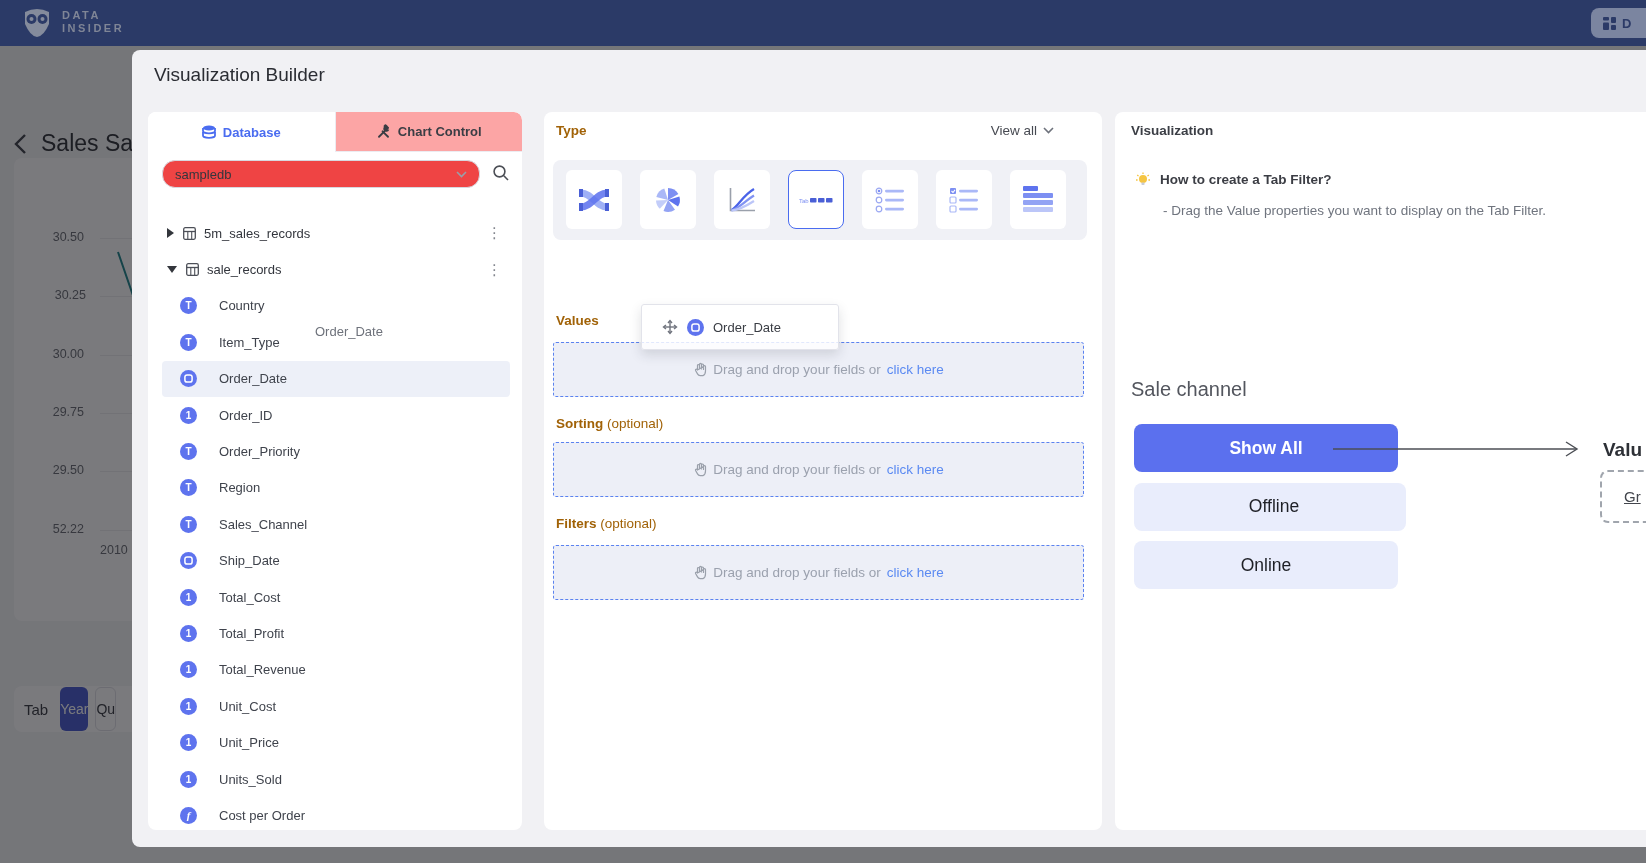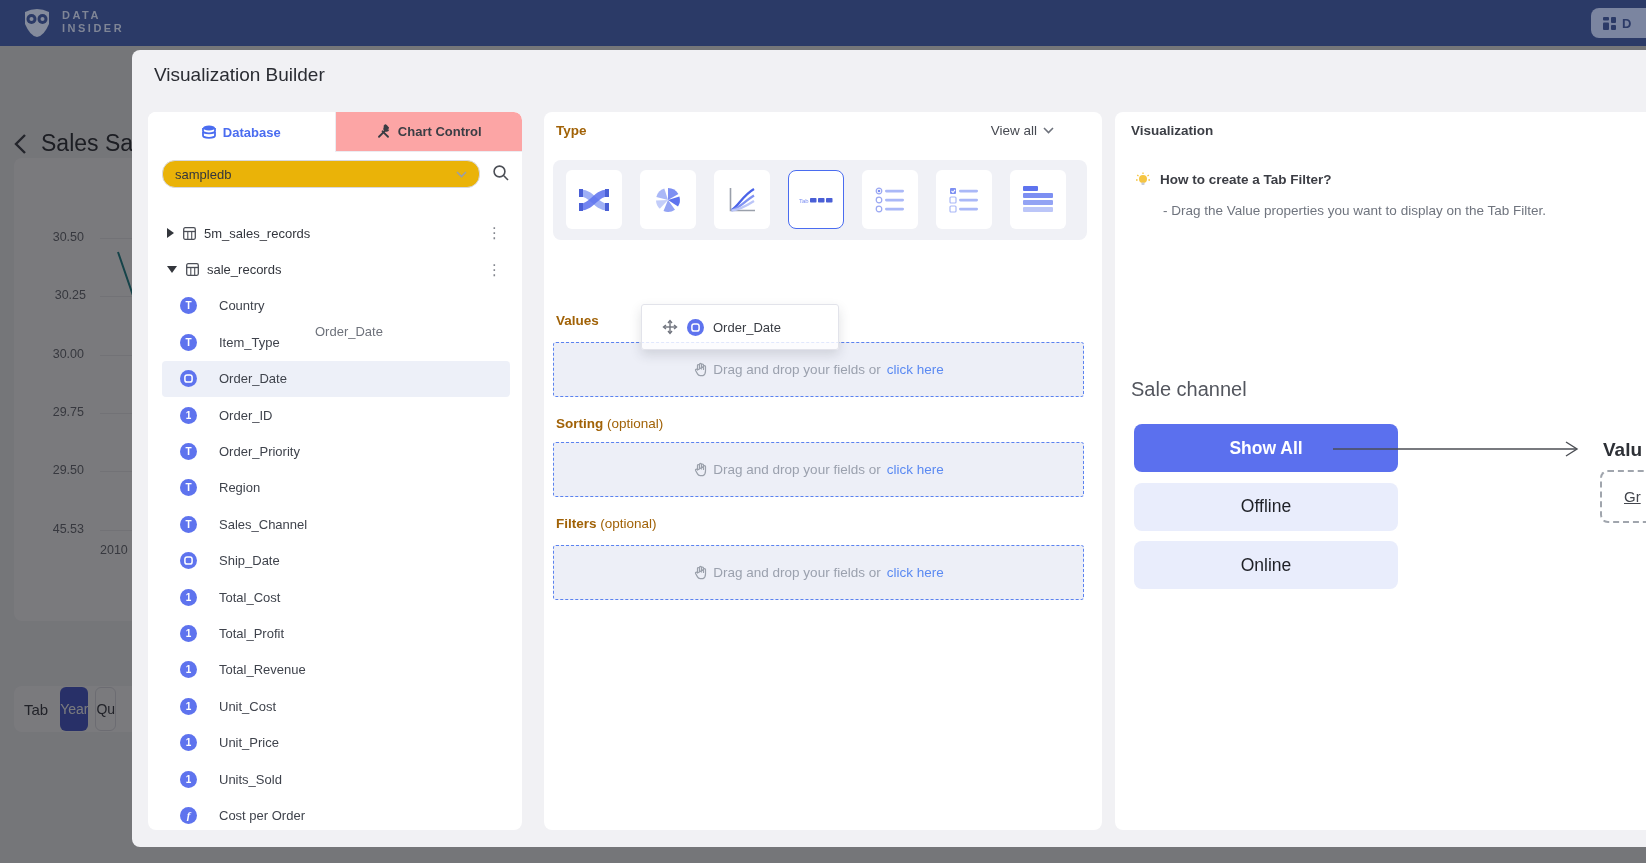--- a/index.html
+++ b/index.html
@@ -36,21 +36,21 @@
   .card-left{left:16px;width:374px;}
   .card-mid{left:412px;width:558px;}
   .card-right{left:983px;width:663px;border-radius:8px 0 0 8px;}
   
   .tabbar{display:flex;height:40px;border-radius:8px 8px 0 0;overflow:hidden;}
   .tabbar .tab{flex:1;display:flex;align-items:center;justify-content:center;gap:7px;font-size:13px;font-weight:600;cursor:pointer;}
   .tab.active{background:#fff;color:#4a6cf0;}
   .tab.inactive{background:#fca5a5;color:#3a3d44;border-bottom:1px solid #ececf1;border-left:1px solid #ececf1;border-radius:0 8px 0 0;}
   .search-row{position:relative;height:48px;}
   .search-select{position:absolute;left:14px;top:8px;width:318px;height:28px;border:1px solid #d7d8df;border-radius:13px;
-      background:#eab308;display:flex;align-items:center;justify-content:space-between;padding:0 12px;box-sizing:border-box;
+      background:#ef4444;display:flex;align-items:center;justify-content:space-between;padding:0 12px;box-sizing:border-box;
       font-size:13px;color:#33363d;cursor:pointer;}
   .search-glass{position:absolute;right:12px;top:12px;cursor:pointer;}
   .tree{margin-top:15px;}
   .trow{height:36.4px;display:flex;align-items:center;padding-left:19px;cursor:pointer;}
   .tname{font-size:13px;color:#33363d;margin-left:8px;}
   .kebab{margin-left:auto;margin-right:20px;color:#83868e;font-size:15px;letter-spacing:0;cursor:pointer;line-height:10px;}
   .caret{width:0;height:0;display:inline-block;}
   .caret.closed{border-left:7px solid #33363c;border-top:5px solid transparent;border-bottom:5px solid transparent;}
   .caret.open{border-top:7px solid #33363c;border-left:5px solid transparent;border-right:5px solid transparent;}
   .frow{height:36.4px;display:flex;align-items:center;margin:0 12px 0 14px;padding-left:18px;border-radius:4px;cursor:pointer;}
@@ -105,21 +105,21 @@
         <span class="ytick" style="top: 72px; left: 26px;">30.50</span>
         <div class="gridline" style="top: 80px;"></div>
         <span class="ytick" style="top: 130.3px; left: 28px;">30.25</span>
         <div class="gridline" style="top: 138.3px;"></div>
         <span class="ytick" style="top: 188.6px; left: 26px;">30.00</span>
         <div class="gridline" style="top: 196.6px;"></div>
         <span class="ytick" style="top: 246.9px; left: 26px;">29.75</span>
         <div class="gridline" style="top: 254.9px;"></div>
         <span class="ytick" style="top: 305.2px; left: 26px;">29.50</span>
         <div class="gridline" style="top: 313.2px;"></div>
-        <span class="ytick" style="top: 363.5px; left: 26px;">45.53</span>
+        <span class="ytick" style="top: 363.5px; left: 26px;">52.22</span>
         <div class="gridline" style="top: 371.5px;"></div>
       </div>
     <svg class="abs" style="left:86px;top:60px;" width="420" height="300">
       <polyline id="teal-line" points="18,34 38,92 70,60 110,130 160,100" fill="none" stroke="#20858c" stroke-width="2"></polyline>
     </svg>
     <span class="xtick" style="left:86px;top:385px;">2010</span>
   </div>
   <div class="abs bg-card bg-controls">
     <span class="bg-tab-label">Tab</span>
     <div id="bg-buttons" style="display:flex;gap:7px;">
@@ -478,21 +478,21 @@
           </g>
         </svg>
       </span>
       <span class="tip-title">How to create a Tab Filter?</span>
     </div>
     <div class="abs tip-body">- Drag the Value properties you want to display on the Tab Filter.</div>
 
     <div class="abs pv-title">Sale channel</div>
     <div id="pv-buttons">
         <div class="pv-btn on" style="top: 312px;">Show All</div>
-        <div class="pv-btn off" style="top: 370.5px;">Offline</div>
+        <div class="pv-btn off" style="top: 370.5px; padding-left: 8px;">Offline</div>
         <div class="pv-btn off" style="top: 429px;">Online</div>
       </div>
 
     <svg class="abs" style="left:218px;top:326px;" width="250" height="24">
       <line x1="0" y1="11" x2="243" y2="11" stroke="#4b4e54" stroke-width="1.4"></line>
       <polyline points="233,4 244,11 233,18" fill="none" stroke="#4b4e54" stroke-width="1.4"></polyline>
     </svg>
     <div class="abs anno-head">Valu</div>
     <div class="abs anno-box">
       <span class="anno-link">Gr</span>

